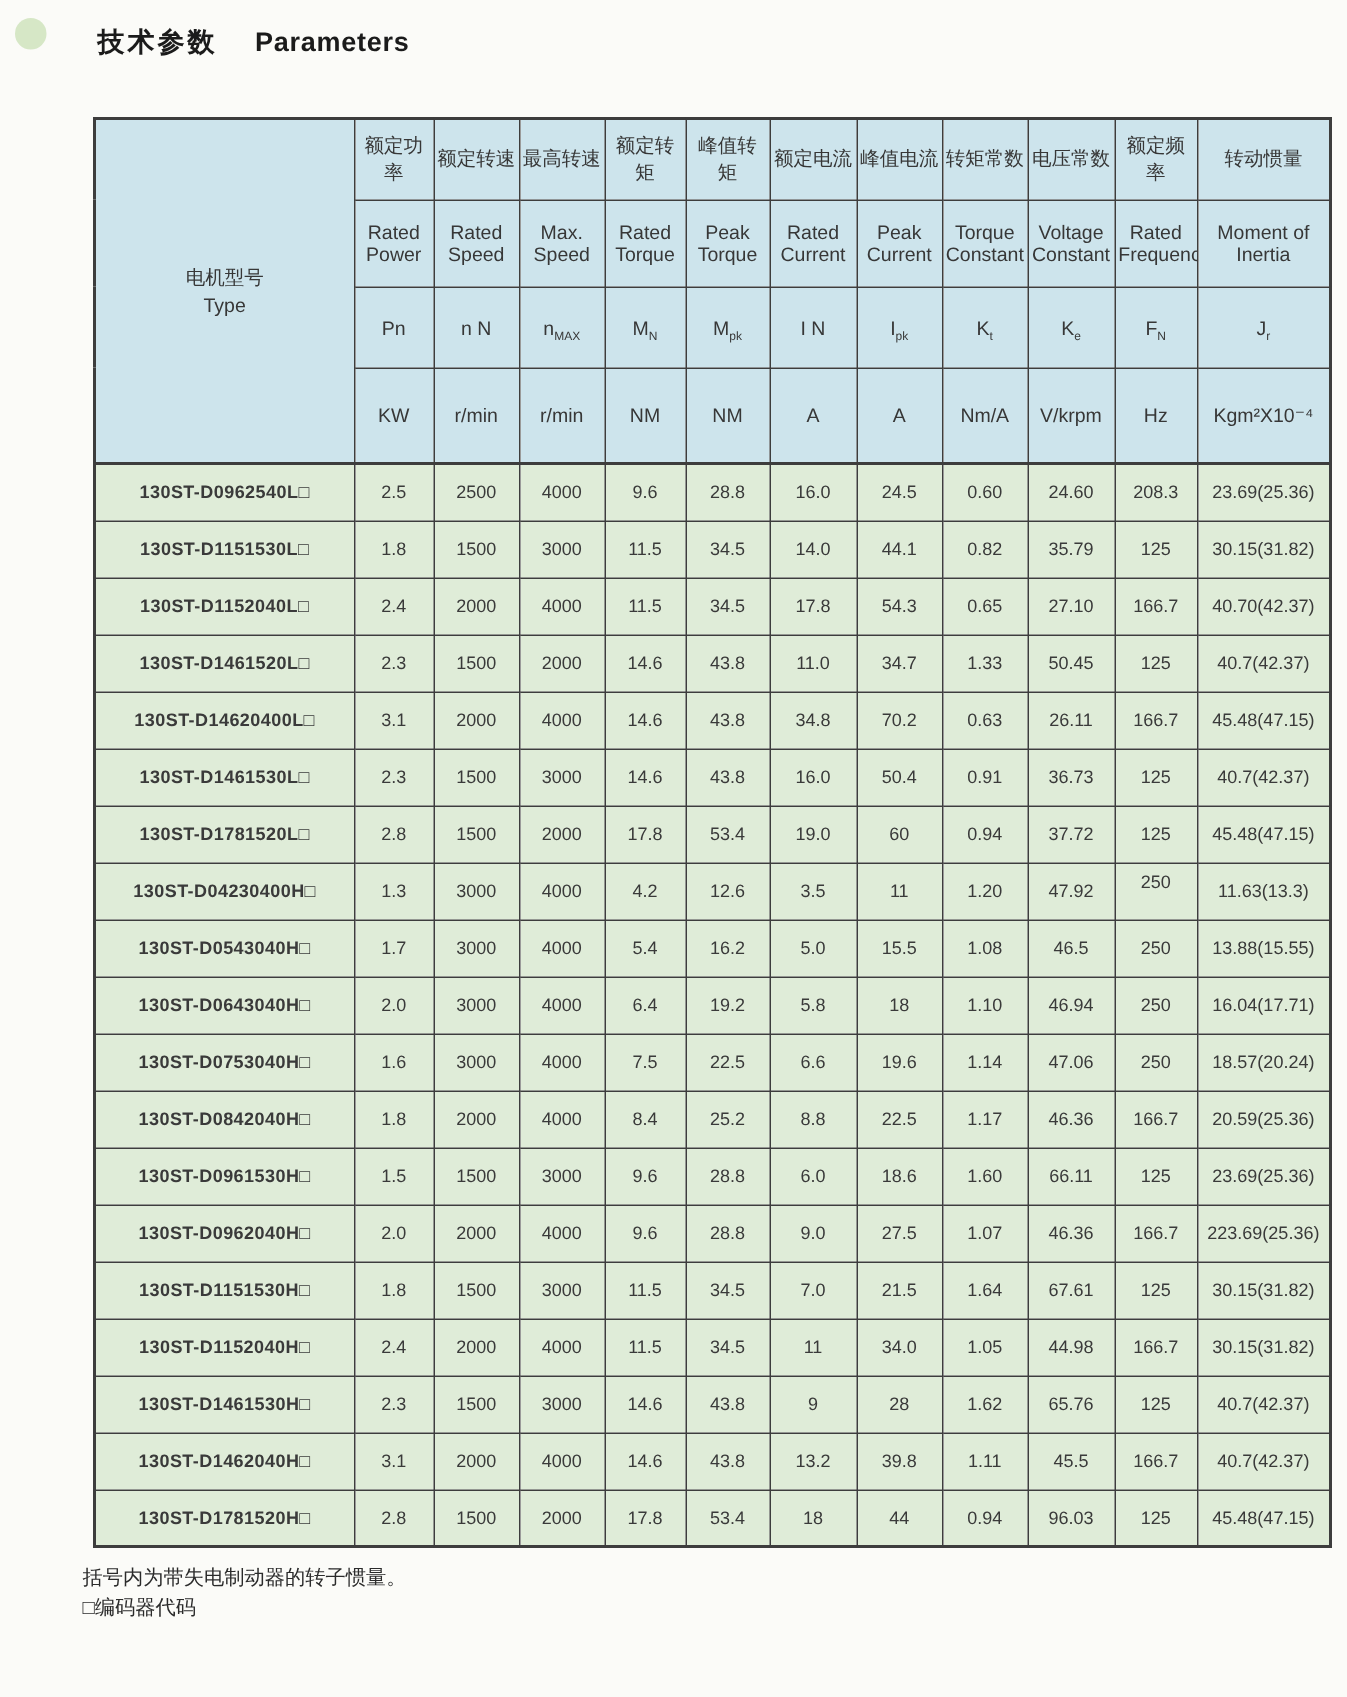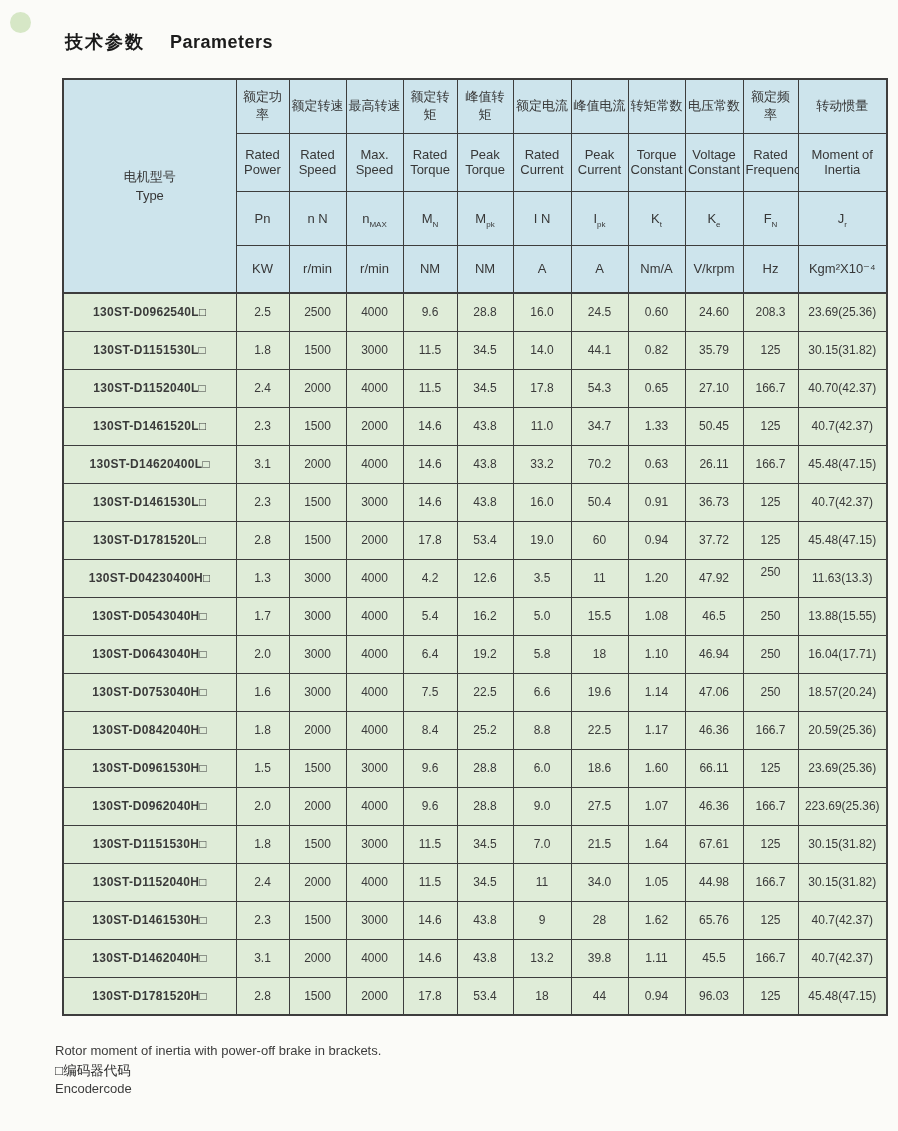--- a/index.html
+++ b/index.html
@@ -9,21 +9,21 @@
     background:#fbfbf8;
     font-family:"Liberation Sans","DejaVu Sans",sans-serif;
     color:#333;
   }
   .bullet {
     position:absolute; left:10px; top:12px;
     width:21px; height:21px; border-radius:50%;
     background:#d6e7c6;
   }
   .title-row {
-    position:absolute; left:65px; top:30px;
+    position:absolute; left:65px; top:16px;
     font-size:18px; font-weight:bold; color:#1b1b1b;
   }
   .title-cn { letter-spacing:2px; }
   .title-en { margin-left:20px; letter-spacing:0.5px; }
 
   table.params {
     position:absolute; left:62px; top:78px; width:822px;
     border-collapse:collapse; table-layout:fixed;
     border:2px solid #3d3d3d;
   }
@@ -31,21 +31,21 @@
     border:1px solid #3d3d3d;
     text-align:center; vertical-align:middle;
     font-weight:normal; padding:1px 2px;
     overflow:hidden;
   }
   thead { border-bottom:2px solid #3d3d3d; }
   thead th { background:#cde4ec; font-size:13px; color:#373737; }
   tr.h-cn  { height:54px; }
   tr.h-en  { height:58px; }
   tr.h-sym { height:54px; }
-  tr.h-unit{ height:48px; }
+  tr.h-unit{ height:64px; }
   th.type-head { font-size:13px; line-height:1.5;margin-left:48px; }
   .h-sym sub { font-size:8px; line-height:0; }
   tbody th, tbody td {
     background:#dfecd8; font-size:12px; height:38px; color:#3a3a3a;
   }
   tbody th.type-cell { font-size:12px; letter-spacing:0.3px;font-weight:bold; }
   td.raised { vertical-align:top; padding-top:5px; }
 
   .footnotes {
     position:absolute; left:55px; top:1042px;
@@ -195,21 +195,21 @@
         <td>125</td>
         <td>40.7(42.37)</td>
       </tr>
       <tr>
         <th class="type-cell">130ST-D14620400L□</th>
         <td>3.1</td>
         <td>2000</td>
         <td>4000</td>
         <td>14.6</td>
         <td>43.8</td>
-        <td>33.2</td>
+        <td>34.8</td>
         <td>70.2</td>
         <td>0.63</td>
         <td>26.11</td>
         <td>166.7</td>
         <td>45.48(47.15)</td>
       </tr>
       <tr>
         <th class="type-cell">130ST-D1461530L□</th>
         <td>2.3</td>
         <td>1500</td>
@@ -402,16 +402,15 @@
         <td>44</td>
         <td>0.94</td>
         <td>96.03</td>
         <td>125</td>
         <td>45.48(47.15)</td>
       </tr>
     </tbody>
 </table>
 
 <div class="footnotes">
-  <p class="fn-en">Rotor moment of inertia with power-off brake in brackets.</p>
+  <p class="fn-cn">括号内为带失电制动器的转子惯量。</p>
   <p class="fn-cn">□编码器代码</p>
-  <p class="fn-en">Encodercode</p>
 </div>
 
 </body></html>

